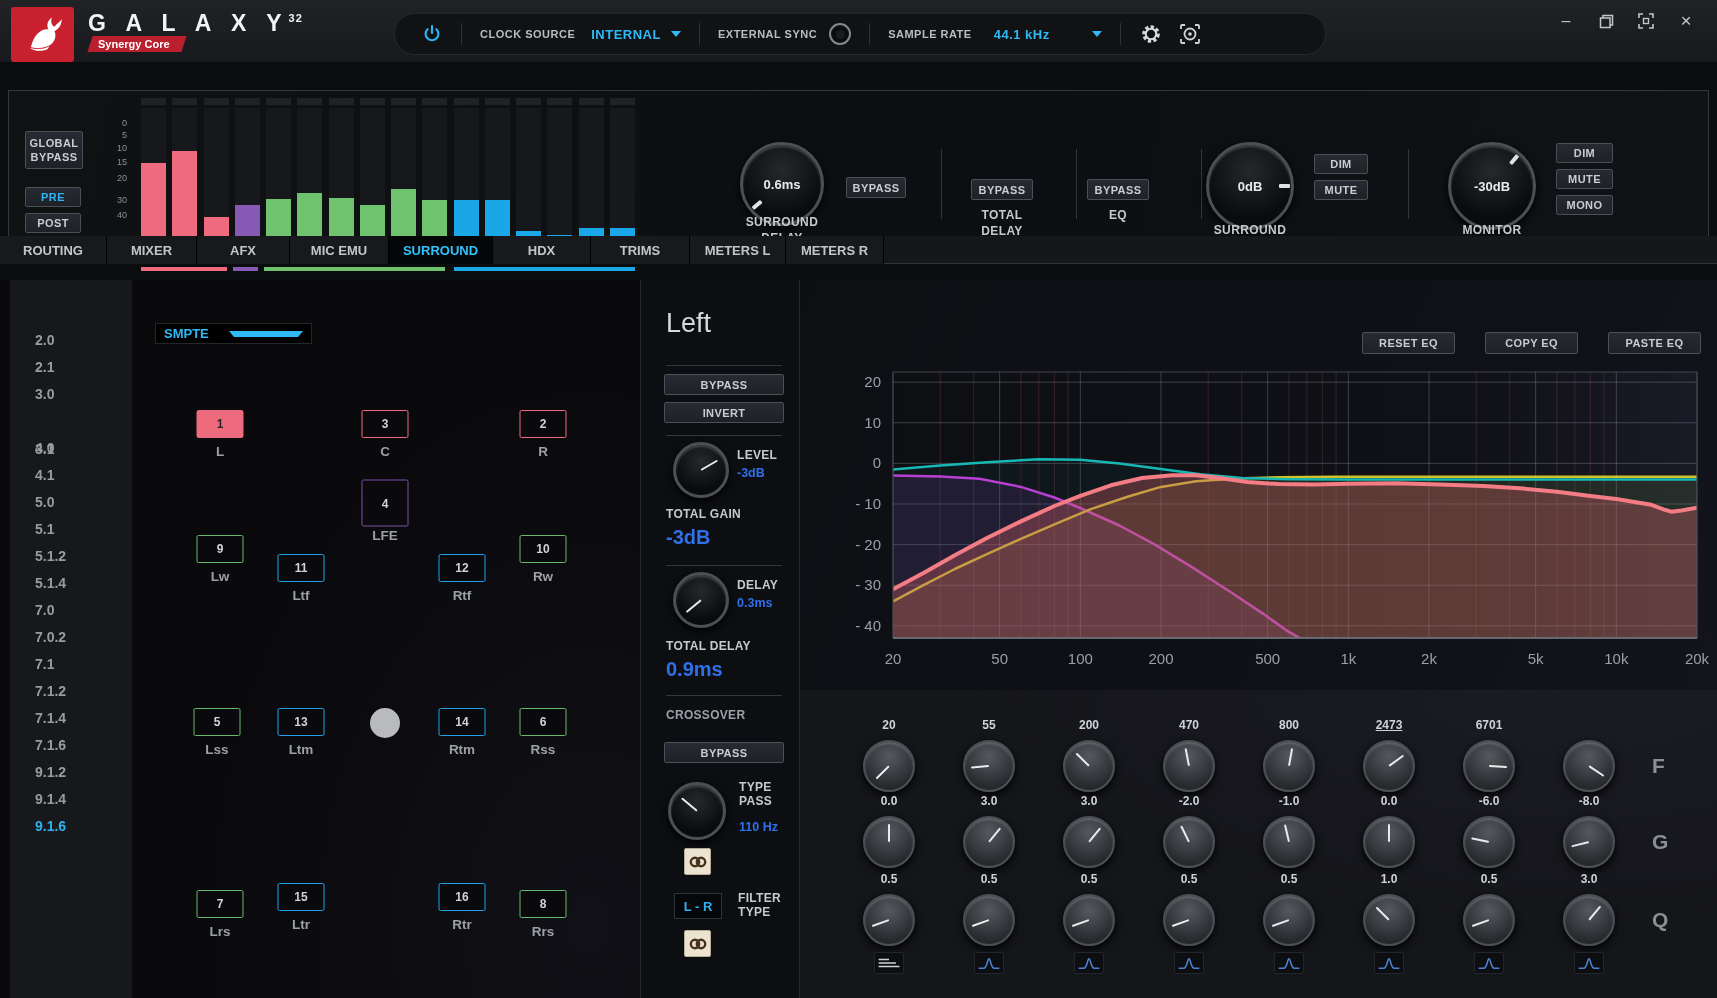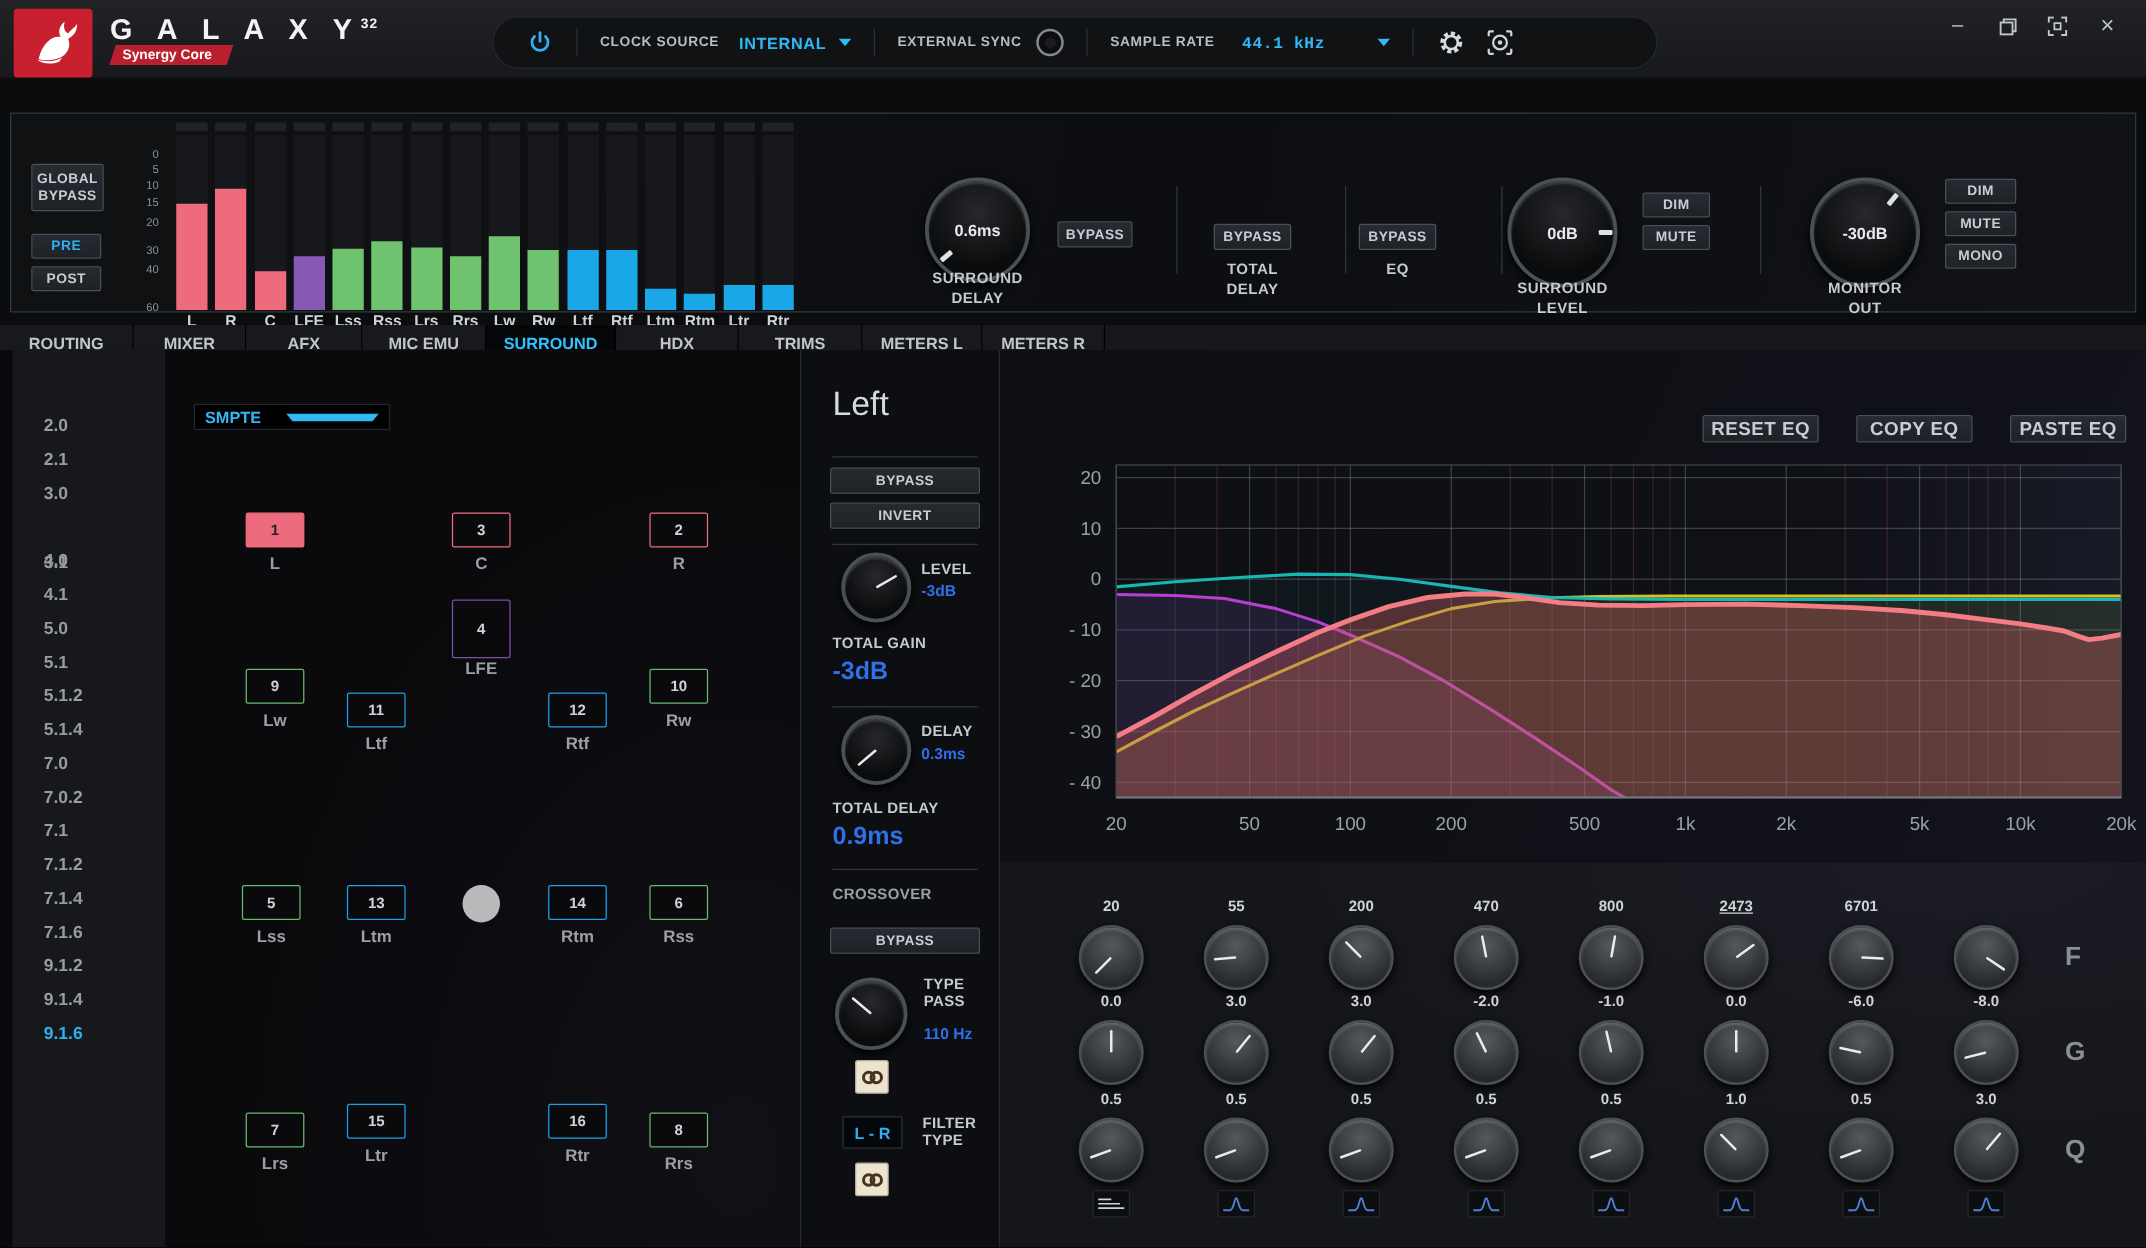--- a/index.html
+++ b/index.html
@@ -45,21 +45,21 @@
   .mgroup{position:absolute;top:0;height:4px;}
   .knob{position:absolute;border-radius:50%;background:radial-gradient(circle at 50% 32%,#26282c,#0a0b0c 68%);border:3px solid #4b5055;box-shadow:0 3px 8px #000,inset 0 2px 2px rgba(255,255,255,.18);}
   .knob .rot{position:absolute;inset:0;}
   .knob .notch{position:absolute;top:1px;left:calc(50% - 2px);width:4px;height:11px;background:#dfe2e4;border-radius:1px;}
   .knob .ptr{position:absolute;top:6px;left:calc(50% - 1.2px);width:2.4px;height:38%;background:#e8eaec;border-radius:1px;}
   .knob .kv{position:absolute;inset:0;display:flex;align-items:center;justify-content:center;font-size:13px;color:#e8eaec;font-weight:bold;}
   .kgrp-lbl{position:absolute;text-align:center;font-size:12px;font-weight:bold;color:#c6cacd;line-height:16px;letter-spacing:.4px;}
   .vsep{position:absolute;top:58px;width:1px;height:70px;background:#32373d;}
 
   
-  .tabs-sub{position:absolute;left:0;top:260px;width:1717px;height:28px;background:#15171a;display:flex;border-bottom:1px solid #303539;}
+  .tabs-sub{position:absolute;left:0;top:236px;width:1717px;height:28px;background:#15171a;display:flex;border-bottom:1px solid #303539;}
   .stab{height:28px;display:flex;align-items:center;justify-content:center;font-size:13px;font-weight:bold;color:#c3c6c9;border-right:1px solid #000;background:#17191d;}
   .stab.active{color:#2fc3ff;background:#050607;}
 
   
   .main{position:absolute;left:0;top:280px;width:1717px;height:718px;background:#0a0a0d;}
   .sidebar{position:absolute;left:10px;top:0;width:122px;height:718px;background:#17181b;}
   .side-item{position:absolute;left:25px;font-size:14px;font-weight:bold;color:#989c9f;}
   .side-item.active{color:#2fb1f0;}
 
   .spkmap{position:absolute;left:132px;top:0;width:508px;height:718px;background:radial-gradient(ellipse at 90% 90%,#101016,#0a0a0d 60%);}
@@ -78,21 +78,21 @@
   .chbtn{position:absolute;left:23px;width:120px;height:21px;}
   .ch-sm{position:absolute;font-size:12px;font-weight:bold;color:#c6cacd;letter-spacing:.3px;}
   .ch-val{position:absolute;font-size:12.5px;font-weight:bold;color:#2f6fe8;}
   .ch-big{position:absolute;font-size:20px;font-weight:bold;color:#2f6fe8;}
   .linkbtn{position:absolute;width:27px;height:27px;background:#ece4d0;border:1px solid #b6ad99;border-radius:2px;display:flex;align-items:center;justify-content:center;}
   .lrbtn{position:absolute;width:48px;height:26px;background:#05070a;border:1px solid #2d333a;color:#2fb1f0;font-size:13px;font-weight:bold;display:flex;align-items:center;justify-content:center;}
 
   
   .eqpanel{position:absolute;left:800px;top:0;width:917px;height:718px;background:linear-gradient(115deg,#0e0f13,#101118 60%,#14141d);}
   .eqbtns{position:absolute;top:52px;right:16px;display:flex;gap:30px;}
-  .eqbtns .btn{width:93px;height:22px;font-size:15px;}
+  .eqbtns .btn{width:93px;height:22px;font-size:11px;}
   .knobpanel{position:absolute;left:0;top:410px;width:917px;height:308px;background:radial-gradient(ellipse at 85% 0%,#1b1b24,#15161a 55%);}
   .eq-col{position:absolute;width:80px;}
   .bandval{position:absolute;width:80px;text-align:center;font-size:12px;font-weight:bold;color:#cfd3d6;}
   .knob.eq{width:52px;height:52px;left:14px;border-width:2.5px;background:radial-gradient(circle at 50% 30%,#55595e,#26282c 75%);}
   .rowletter{position:absolute;left:852px;font-size:21px;font-weight:bold;color:#8a8f94;}
   .ficon{position:absolute;left:25px;width:30px;height:22px;background:#0d0e11;border:1px solid #22262b;border-radius:2px;display:flex;align-items:center;justify-content:center;}
   .ficon svg{display:none;}
   .ficon.shelf .i-shelf{display:block;}
   .ficon.bell .i-bell{display:block;}
 
@@ -123,21 +123,21 @@
       <span class="lbl">CLOCK SOURCE</span>
       <span class="cyanv" style="margin-left:16px;text-align:right;">INTERNAL</span>
       <span class="tri"></span>
       <div class="sep"></div>
       <span class="lbl">EXTERNAL SYNC</span>
       <span class="sync-ind">
           <i></i>
         </span>
       <div class="sep"></div>
       <span class="lbl">SAMPLE RATE</span>
-      <span class="cyanv" style="margin-left:22px;font-family:Liberation Mono, monospace;">44.1 kHz</span>
+      <span class="cyanv" style="margin-left:22px;">44.1 kHz</span>
       <span class="tri" style="margin-left:42px;"></span>
       <div class="sep"></div>
       <svg width="24" height="24" viewBox="0 0 24 24" style="margin-right:14px;">
         <circle cx="12" cy="12" r="7" fill="none" stroke="#d8dbde" stroke-width="3.6" stroke-dasharray="3.2 2.2"></circle>
         <circle cx="12" cy="12" r="5.2" fill="none" stroke="#d8dbde" stroke-width="2"></circle>
       </svg>
       <svg width="26" height="26" viewBox="0 0 26 26">
         <path d="M4 8 V5 a1 1 0 0 1 1-1 h3 M18 4 h3 a1 1 0 0 1 1 1 v3 M22 18 v3 a1 1 0 0 1-1 1 h-3 M8 22 H5 a1 1 0 0 1-1-1 v-3" stroke="#cfd3d6" stroke-width="1.8" fill="none"></path>
         <circle cx="13" cy="13" r="5.5" fill="none" stroke="#cfd3d6" stroke-width="1.8"></circle>
         <circle cx="13" cy="13" r="1.8" fill="#cfd3d6"></circle>

